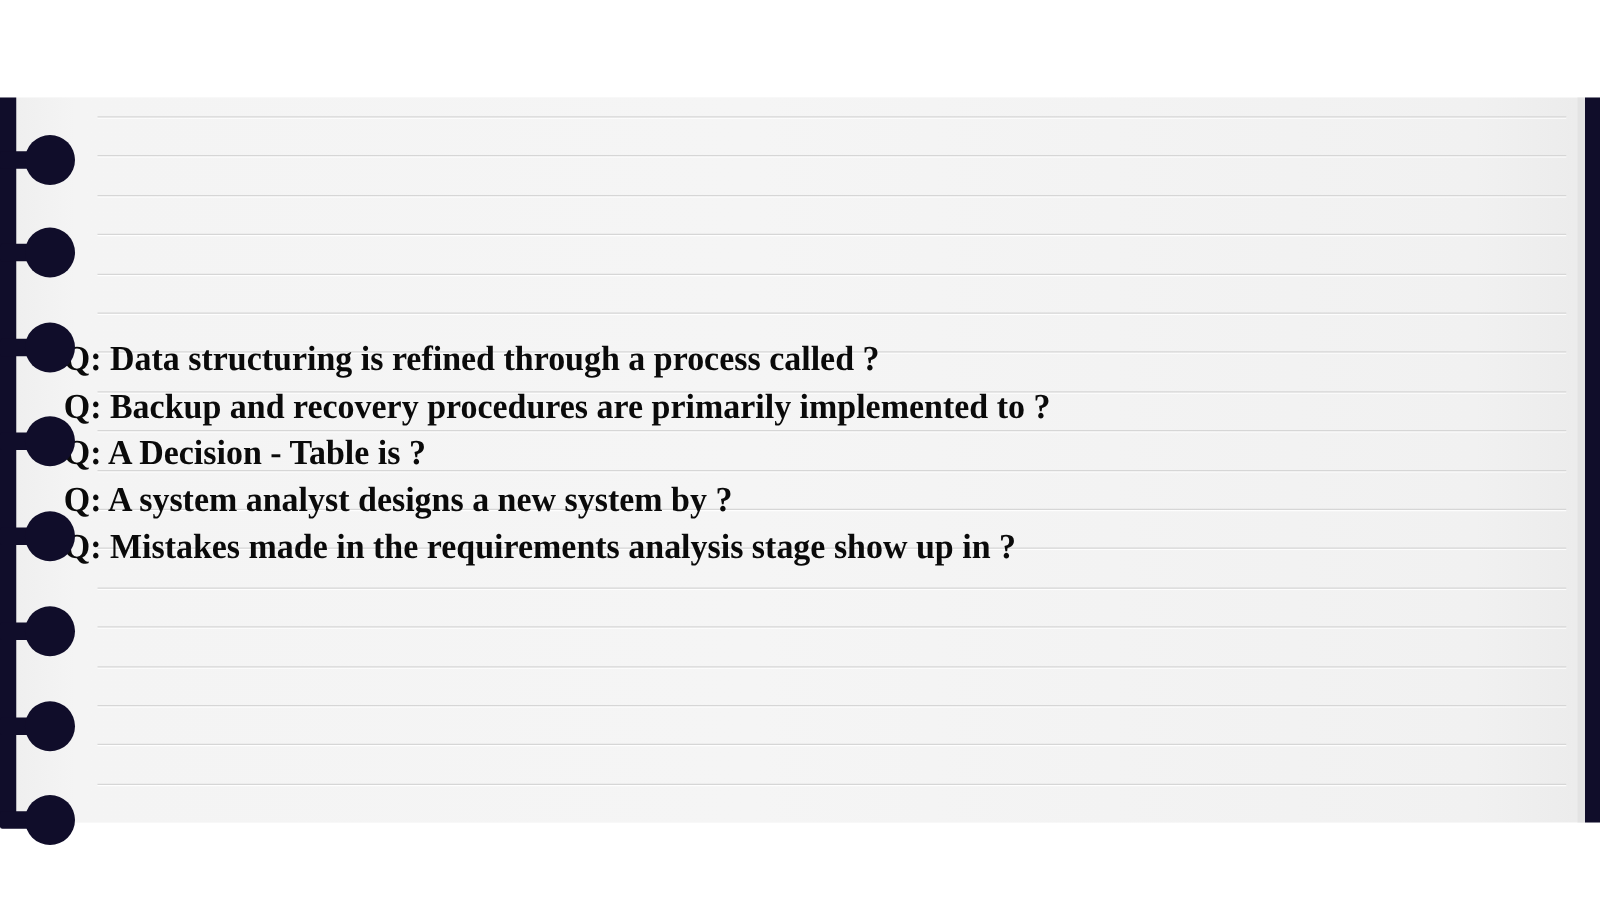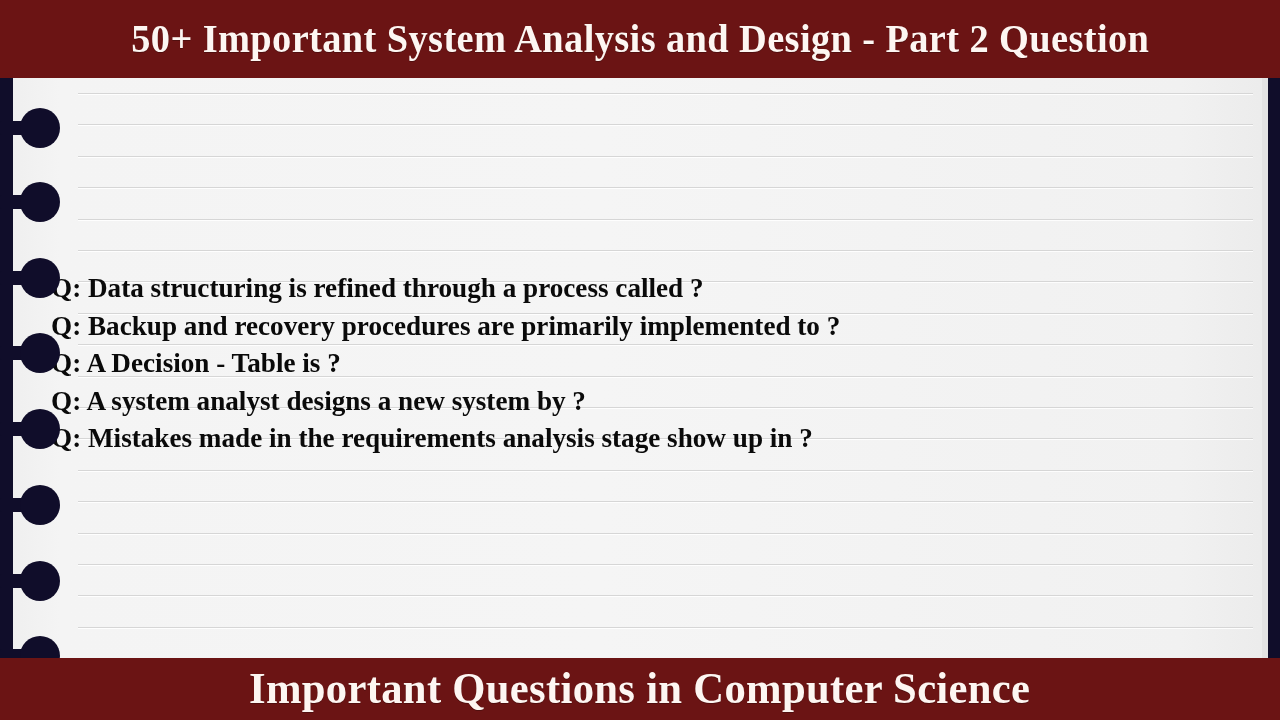--- a/index.html
+++ b/index.html
@@ -265,21 +265,15 @@
     </div>
 
   <div class="questions" id="questions">
       <div class="q-line" style="top: 195px;">Q: Data structuring is refined through a process called ?</div>
       <div class="q-line" style="top: 233px;">Q: Backup and recovery procedures are primarily implemented to ?</div>
       <div class="q-line" style="top: 270px;">Q: A Decision - Table is ?</div>
       <div class="q-line" style="top: 308px;">Q: A system analyst designs a new system by ?</div>
       <div class="q-line" style="top: 345px;">Q: Mistakes made in the requirements analysis stage show up in ?</div>
     </div>
 
-  <div class="title-bar">
-    <div class="title-text">50+ Important System Analysis and Design - Part 2 Question</div>
-  </div>
-
-  <div class="bottom-bar">
-    <div class="bottom-text">Important Questions in Computer Science</div>
-  </div>
+
 
 </div>
 
 </body></html>

